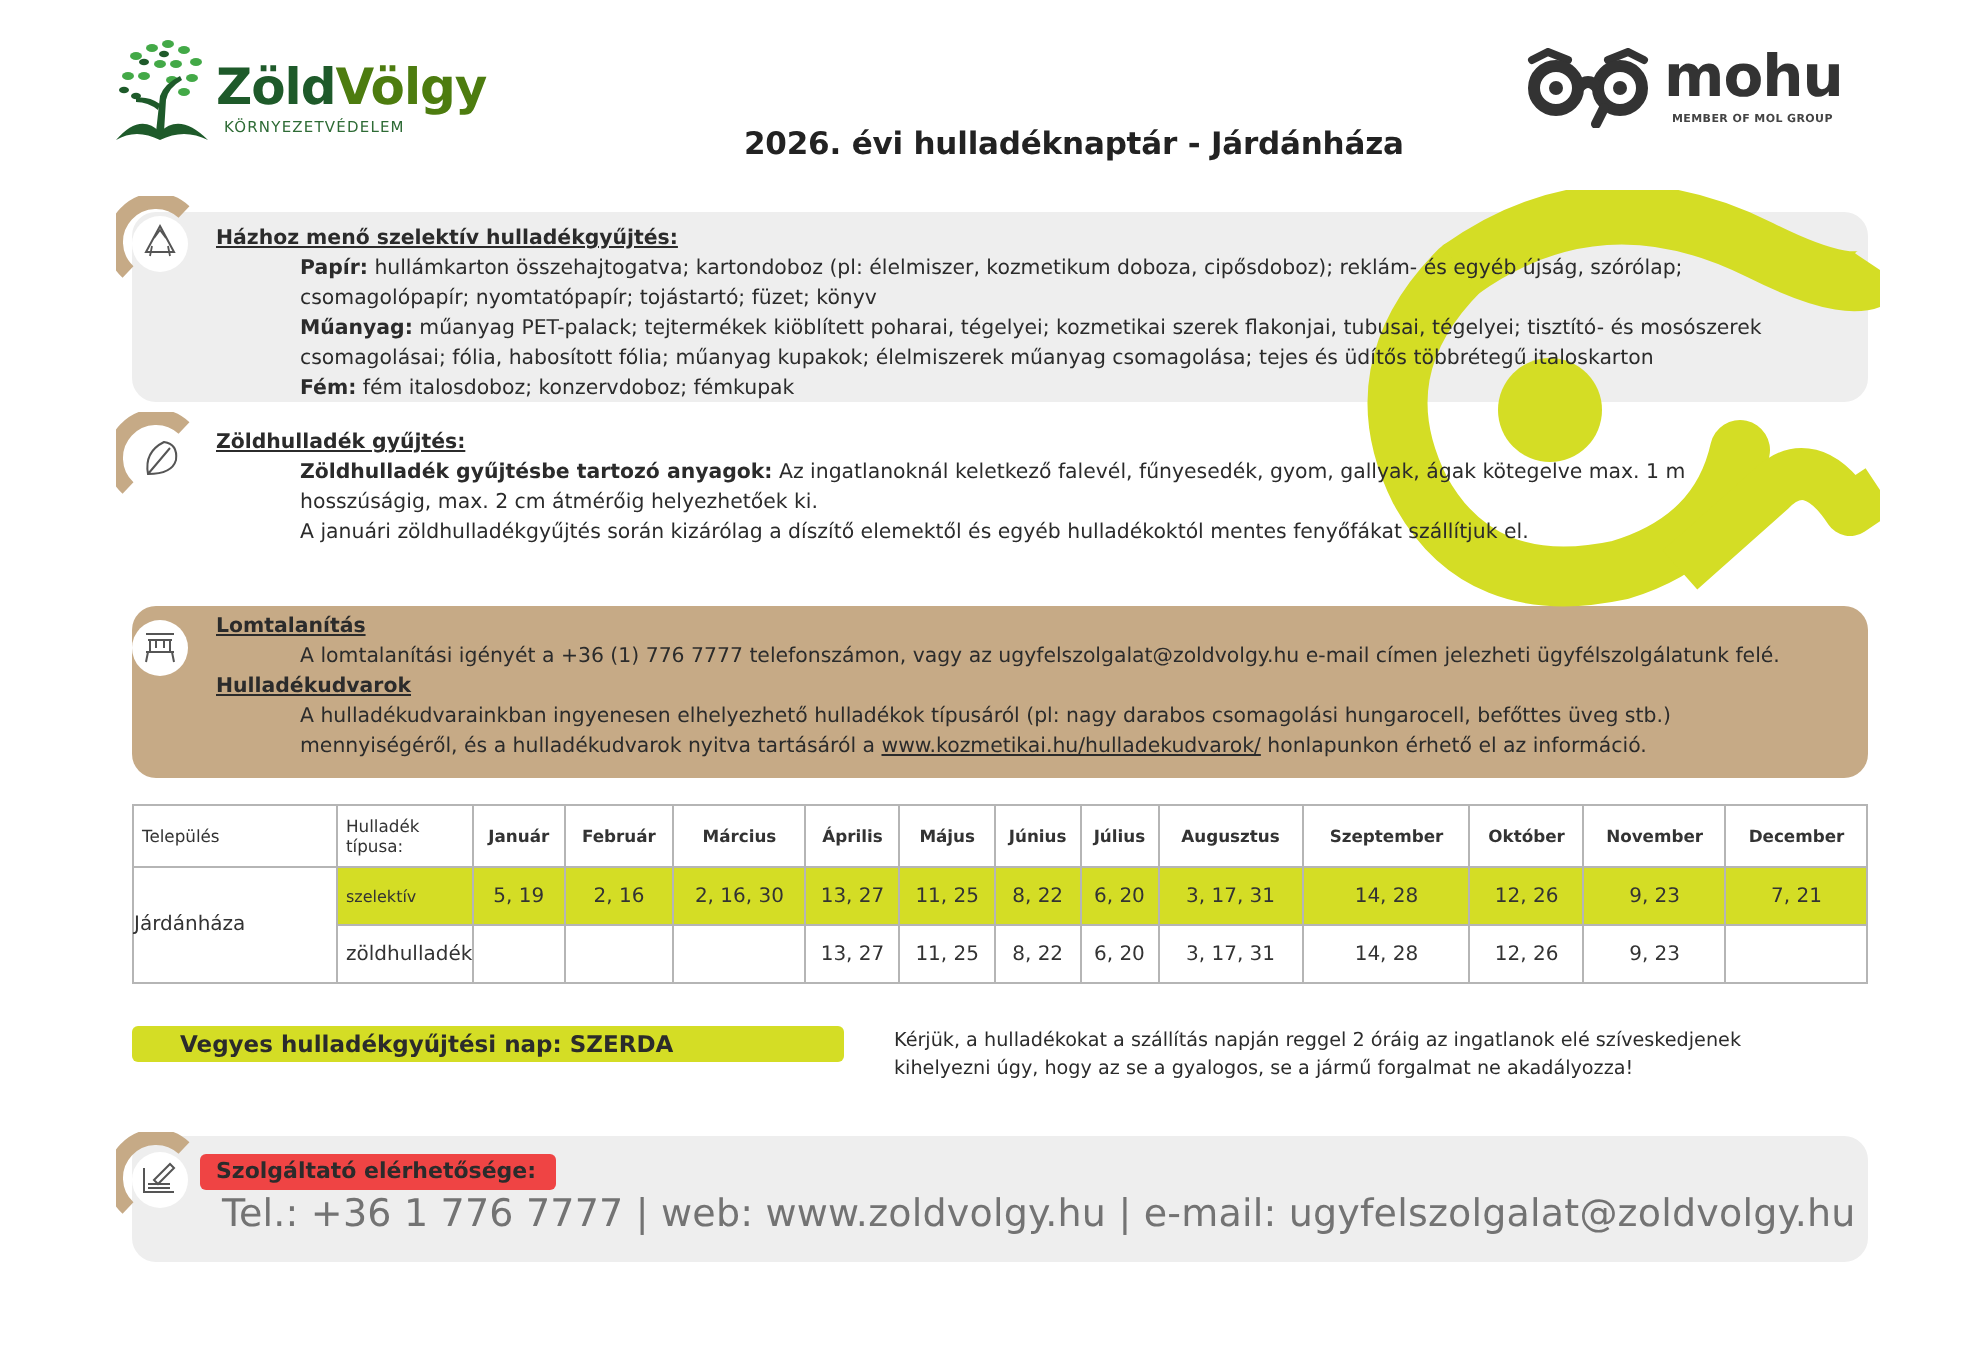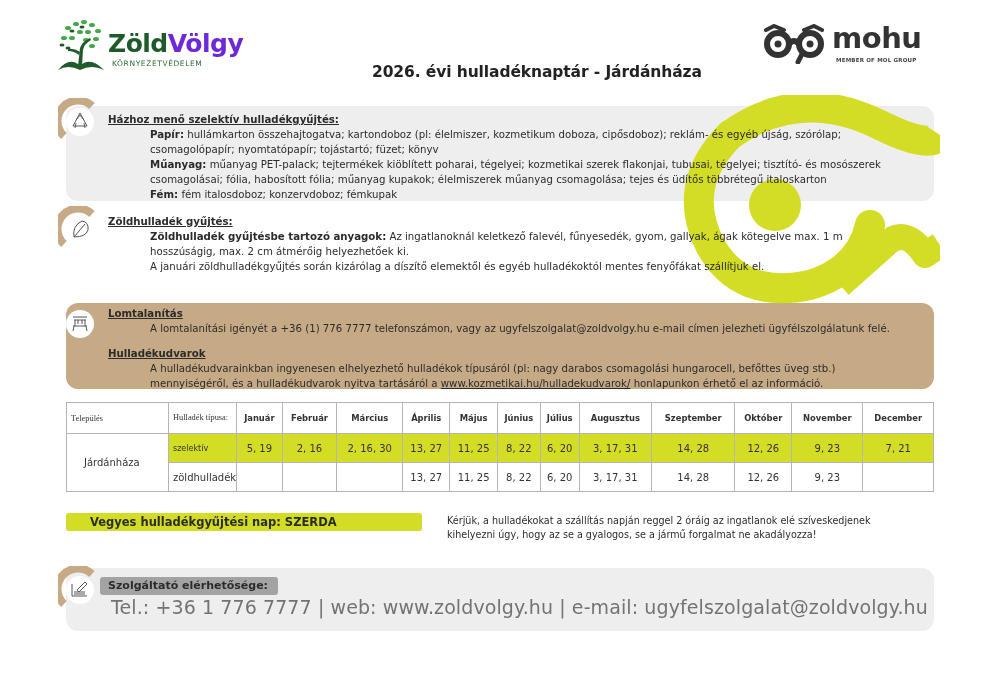--- a/index.html
+++ b/index.html
@@ -2,21 +2,21 @@
 <html><head>
 <meta charset="utf-8">
 <style>
   * { box-sizing: border-box; margin: 0; padding: 0; }
   html, body { width: 990px; height: 675px; background: #ffffff; overflow: hidden; }
   body { position: relative; font-family: "DejaVu Sans", sans-serif; color: #2b2b2b; }
 
   .logo-left { position: absolute; left: 56px; top: 18px; width: 220px; height: 58px; }
   .logo-left .word { position: absolute; left: 52px; top: 12px; font-family: "DejaVu Sans", sans-serif; font-weight: bold; font-size: 25px; letter-spacing: -0.5px; line-height: 28px; }
   .logo-left .word .z { color: #1e5a2a; }
-  .logo-left .word .v { color: #6d28d9; }
+  .logo-left .word .v { color: #4d7c0f; }
   .logo-left .sub { position: absolute; left: 56px; top: 41px; font-size: 7.5px; color: #2e6b35; letter-spacing: 0.6px; }
 
   .logo-right { position: absolute; left: 762px; top: 22px; width: 170px; height: 48px; }
   .logo-right .word { position: absolute; left: 70px; top: 0px; font-weight: bold; font-size: 29px; color: #333333; line-height: 32px; letter-spacing: -0.5px; }
   .logo-right .sub { position: absolute; left: 74px; top: 35px; font-size: 5.5px; font-weight: bold; color: #444; letter-spacing: 0.2px; }
 
   .page-title { position: absolute; left: 372px; top: 63px; font-size: 15.5px; font-weight: bold; color: #222; letter-spacing: -0.1px; }
 
   .panel { position: absolute; border-radius: 12px; }
   .panel-grey { background: #eeeeee; }
@@ -28,31 +28,31 @@
 
   .txt { position: absolute; z-index: 3; font-size: 10.2px; line-height: 15px; color: #2b2b2b; }
   .txt b { font-weight: bold; }
   .sec-head { font-weight: bold; text-decoration: underline; font-size: 10.2px; }
   .indent { padding-left: 42px; }
   .u { text-decoration: underline; }
 
   table.cal { position: absolute; left: 66px; top: 402px; width: 868px; border-collapse: collapse; z-index: 3; font-size: 8.4px; }
   table.cal th, table.cal td { border: 1px solid #b5b5b5; text-align: center; height: 29px; color: #333; }
   table.cal th { font-weight: bold; background: #fff; height: 31px; }
-  table.cal th.left { font-weight: normal; text-align: left; padding-left: 4px; font-family: Liberation Serif, serif; }
+  table.cal th.left { font-weight: normal; text-align: left; padding-left: 4px; }
   table.cal td.left { text-align: left; padding-left: 4px; font-size: 8px; }
   table.cal tr.sel td { background: #d4dd25; font-size: 10px; }
   table.cal tr.sel td.left { font-size: 8px; }
   table.cal tr.green td { background: #fff; font-size: 10px; }
-  table.cal td.town { background: #fff !important; text-align: left; padding-left: 17px; font-size: 8.4px; }
+  table.cal td.town { background: #fff !important; text-align: left; padding-left: 0; font-size: 8.4px; }
 
   .mixed-day { position: absolute; left: 66px; top: 513px; width: 356px; height: 18px; background: #d4dd25; border-radius: 3px; font-weight: bold; font-size: 11.5px; color: #2b2b2b; padding-left: 24px; line-height: 18px; z-index: 3; }
   .notice { position: absolute; left: 447px; top: 514px; width: 490px; font-size: 9.6px; line-height: 13.5px; color: #2b2b2b; z-index: 3; }
 
-  .contact-label { position: absolute; left: 100px; top: 577px; height: 18px; padding: 0 10px 0 8px; background: #a3a3a3; border-radius: 3px; font-weight: bold; font-size: 11px; line-height: 18px; color: #2b2b2b; z-index: 4; }
+  .contact-label { position: absolute; left: 100px; top: 577px; height: 18px; padding: 0 10px 0 8px; background: #ef4444; border-radius: 3px; font-weight: bold; font-size: 11px; line-height: 18px; color: #2b2b2b; z-index: 4; }
   .contact-line { position: absolute; left: 111px; top: 596px; font-size: 19px; color: #737373; z-index: 4; letter-spacing: 0.1px; white-space: nowrap; }
 </style>
 </head>
 <body>
 
 <div class="logo-left">
   <svg width="50" height="56" viewBox="0 0 50 56" style="position:absolute;left:0;top:0">
     <g fill="#43a947">
       <ellipse cx="12" cy="10" rx="3" ry="2"></ellipse>
         <ellipse cx="20" cy="6" rx="3" ry="2"></ellipse>
@@ -140,21 +140,21 @@
 <div class="panel panel-tan" style="left:66px;top:303px;width:868px;height:86px;z-index:1"></div>
 <div class="badge" style="left:58px;top:300px">
   <svg width="44" height="44" viewBox="0 0 44 44">
     <circle cx="22" cy="24" r="14" fill="#ffffff"></circle>
     <path d="M15 17 H29 M16 20 H28 M17 20 V26 M27 20 V26 M15 26 H29 M16 26 L15 31 M28 26 L29 31 M20 20 V24 M24 20 V24" fill="none" stroke="#555" stroke-width="1"></path>
   </svg>
 </div>
 <div class="txt" style="left:108px;top:306px;width:825px">
   <div class="sec-head">Lomtalanítás</div>
   <div class="indent">A lomtalanítási igényét a +36 (1) 776 7777 telefonszámon, vagy az ugyfelszolgalat@zoldvolgy.hu e-mail címen jelezheti ügyfélszolgálatunk felé.</div>
-  <div class="sec-head" style="margin-top:10px">Hulladékudvarok</div>
+  <div class="sec-head" style="margin-top:0">Hulladékudvarok</div>
   <div class="indent">A hulladékudvarainkban ingyenesen elhelyezhető hulladékok típusáról (pl: nagy darabos csomagolási hungarocell, befőttes üveg stb.)</div>
   <div class="indent"><span>mennyiségéről, és a hulladékudvarok nyitva tartásáról a </span><span class="u">www.kozmetikai.hu/hulladekudvarok/</span><span> honlapunkon érhető el az információ.</span></div>
 </div>
 
 <table class="cal">
   <colgroup>
     <col style="width:102px">
       <col style="width:64px">
     <col>
       <col>

